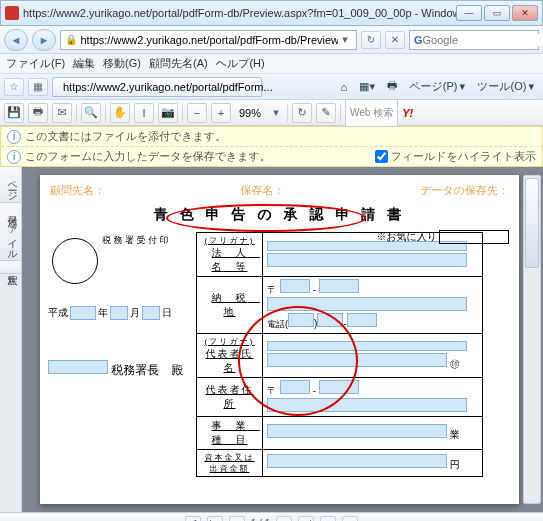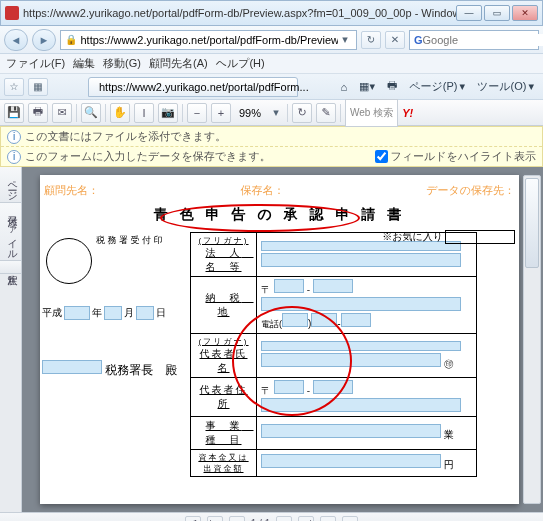--- a/index.html
+++ b/index.html
@@ -14,39 +14,39 @@
 .navbtn { width: 24px; height: 22px; border: 1px solid #aac0d6; border-radius: 11px; background: linear-gradient(#eef6fd,#d3e5f4); display: flex; align-items: center; justify-content: center; color: #5a7a99; font-size: 11px; }
 .addrbox { flex: 1; display: flex; align-items: center; border: 1px solid #9db7d1; background: #fff; height: 20px; padding: 0 4px; }
 .addrbox .lock { color: #c9a400; margin-right: 3px; font-size: 10px; }
 .addrbox input { border: 0; flex: 1; font-size: 11px; outline: none; }
 .dd { width: 14px; text-align: center; color: #567; }
 .searchbox { width: 130px; display: flex; align-items: center; border: 1px solid #9db7d1; background: #fff; height: 20px; padding: 0 4px; }
 .searchbox input { border: 0; flex: 1; font-size: 11px; color: #888; outline: none; }
 .menubar { height: 20px; background: #f1f5fa; border-bottom: 1px solid #d6e0ea; display: flex; align-items: center; gap: 8px; padding: 0 6px; font-size: 11px; color: #333; }
 .tabrow { height: 26px; background: linear-gradient(#eef4fa,#e2ecf5); border-bottom: 1px solid #c9d7e5; display: flex; align-items: center; padding: 0 4px; gap: 4px; }
 .smallbtn { width: 20px; height: 18px; border: 1px solid #c4d3e2; border-radius: 2px; background: linear-gradient(#fafcfe,#e7eff7); display: flex; align-items: center; justify-content: center; font-size: 10px; color: #567; }
-.tab { height: 20px; border: 1px solid #aac0d6; border-radius: 3px 3px 0 0; background: linear-gradient(#fff,#e7eff7); display: flex; align-items: center; padding: 0 6px; gap: 4px; font-size: 11px; max-width: 210px; margin-left: 36px; }
+.tab { height: 20px; border: 1px solid #aac0d6; border-radius: 3px 3px 0 0; background: linear-gradient(#fff,#e7eff7); display: flex; align-items: center; padding: 0 6px; gap: 4px; font-size: 11px; max-width: 210px; }
 .tab .favicon { width: 12px; height: 12px; background: #c33; border-radius: 2px; }
 .righttools { margin-left: auto; display: flex; gap: 2px; align-items: center; }
 .txtbtn { padding: 0 4px; height: 18px; border: 1px solid transparent; display: flex; align-items: center; gap: 2px; font-size: 11px; color: #345; }
 .pdfbar { height: 26px; background: linear-gradient(#fcfcfd,#e9edf2); border-bottom: 1px solid #c7cfd8; display: flex; align-items: center; padding: 0 4px; gap: 4px; }
 .tbtn { width: 20px; height: 20px; border: 1px solid #c7cfd8; border-radius: 2px; background: linear-gradient(#fff,#edf1f5); display: flex; align-items: center; justify-content: center; font-size: 11px; color: #556; }
 .sep { width: 1px; height: 18px; background: #cdd5de; }
 .zoom { font-size: 11px; padding: 0 4px; }
 .wsearch { display: flex; align-items: center; border: 1px solid #c7cfd8; background: #fff; height: 28px; padding: 0 4px; font-size: 10px; color: #888; gap: 4px; }
 .yicon { color: #d00; font-weight: bold; font-style: italic; font-size: 11px; }
 .msgblock { background: #ffffe1; border: 1px solid #e6dd9a; }
 .msgrow { display: flex; align-items: center; padding: 2px 6px; gap: 4px; font-size: 11px; color: #555; }
 .msgrow .info { width: 14px; height: 14px; border-radius: 7px; background: #fff; border: 1px solid #7aa3d0; color: #2a6db3; text-align: center; line-height: 12px; font-size: 10px; }
 .msgrow.b { border-top: 1px dashed #e6dd9a; justify-content: space-between; }
 .chk { display: flex; align-items: center; gap: 2px; font-size: 11px; }
 .viewer { flex: 1; display: flex; position: relative; height: 345px; background: #7f8790; }
 .sidebartabs { width: 22px; background: #e8ebef; border-right: 1px solid #c7cfd8; display: flex; flex-direction: column; }
 .vt { writing-mode: vertical-rl; font-size: 10px; padding: 6px 2px; border-bottom: 1px solid #c7cfd8; color: #445; background: linear-gradient(#f6f8fa,#e6eaef); text-align: center; }
-.page { background: #fff; position: absolute; left: 40px; right: 24px; top: 8px; bottom: 8px; box-shadow: 0 2px 6px rgba(0,0,0,.4); padding: 6px 2px; overflow: hidden; }
+.page { background: #fff; position: absolute; left: 40px; right: 24px; top: 8px; bottom: 8px; box-shadow: 0 2px 6px rgba(0,0,0,.4); padding: 6px 8px; overflow: hidden; }
 .scroll { position: absolute; right: 2px; top: 8px; bottom: 8px; width: 18px; background: #e8ebef; border: 1px solid #c7cfd8; border-radius: 2px; }
 .scroll .th { position: absolute; left: 1px; right: 1px; top: 2px; height: 90px; background: linear-gradient(#fafcfe,#d7e0ea); border: 1px solid #b8c4d0; border-radius: 2px; }
 .formtop { display: flex; justify-content: space-between; font-size: 11px; color: #f3a24a; padding: 2px 2px 4px; }
 .btnrow { display: flex; gap: 4px; margin-bottom: 8px; }
 .fbtn { flex: 1; height: 20px; background: linear-gradient(#f6f7f9,#dfe3e8); border: 1px solid #aeb6bf; font-size: 11px; color: #333; display: flex; align-items: center; justify-content: center; }
 .doc { position: relative; }
 .doctitle { text-align: center; font-size: 14px; letter-spacing: 4px; font-weight: bold; margin: 4px 0 6px; }
 .ellipse1 { position: absolute; left: 118px; top: -2px; width: 200px; height: 28px; border: 2px solid #d00; border-radius: 50%; pointer-events: none; }
 .ellipse2 { position: absolute; left: 190px; top: 100px; width: 120px; height: 110px; border: 2px solid #d00; border-radius: 50%; pointer-events: none; }
 .serial { position: absolute; right: 2px; top: 24px; font-size: 10px; display: flex; align-items: center; gap: 2px; }

